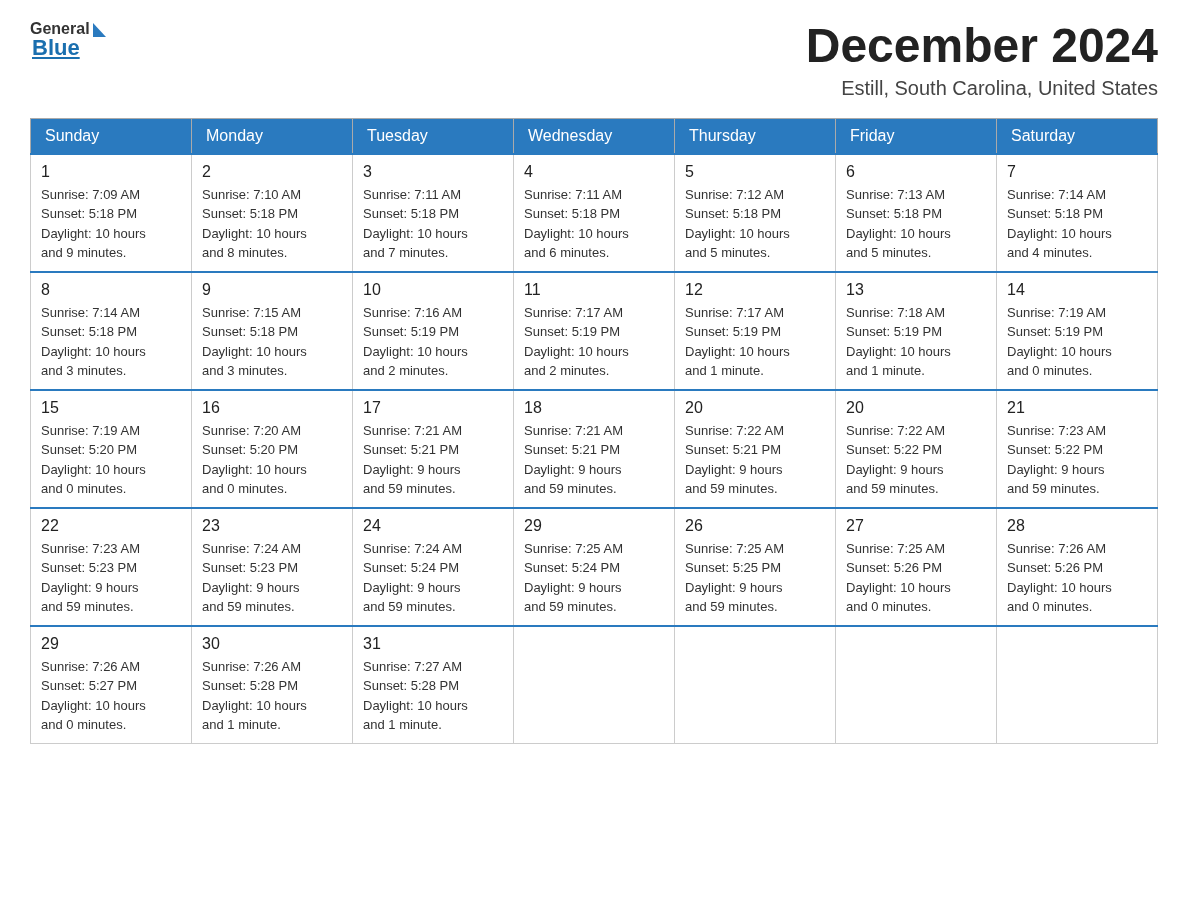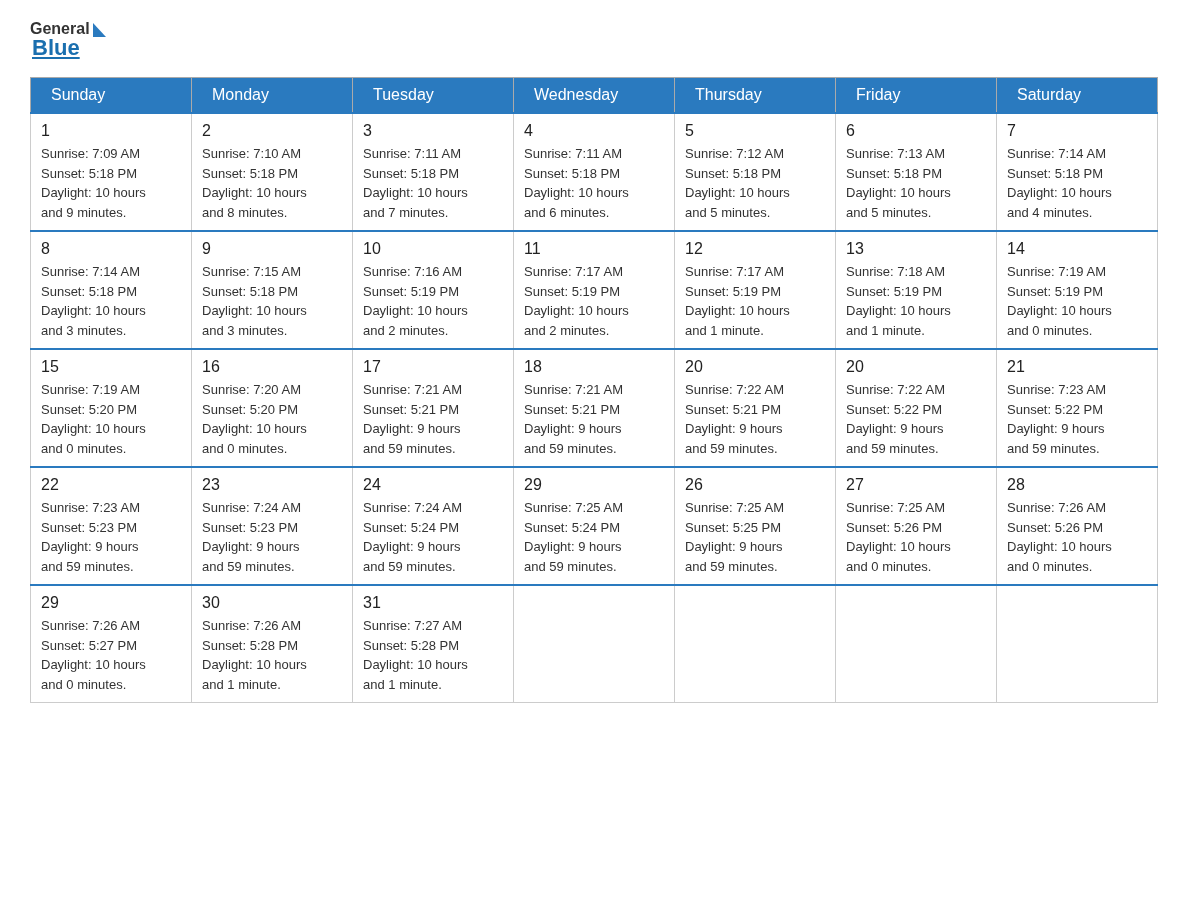--- a/index.html
+++ b/index.html
@@ -54,21 +54,21 @@
     .calendar-table {
       width: 100%;
       border-collapse: collapse;
       table-layout: fixed;
     }
     .calendar-table th {
       background-color: #2a7abf;
       color: #fff;
       font-size: 16px;
       font-weight: normal;
-      padding: 8px 20px;
+      padding: 8px 14px;
       text-align: left;
       border: 1px solid #aaa;
     }
     .calendar-table td {
       vertical-align: top;
       padding: 8px 10px;
       border: 1px solid #ccc;
       font-size: 13px;
       color: #222;
       height: 100px;
@@ -113,20 +113,22 @@
         <span style="display:inline-flex; flex-direction:column; margin-left:3px; margin-top:3px;">
           <span style="width:0;height:0;border-left:13px solid #2a7abf;border-top:14px solid transparent;display:block;"></span>
         </span>
       </div>
       <div>
         <span class="logo-blue">Blue</span>
       </div>
     </div>
   </div>
   <div class="title-section">
+    <div class="month-year">December 2024</div>
+    <div class="location">Estill, South Carolina, United States</div>
   </div>
 </div>
 
 <table class="calendar-table">
   <thead>
     <tr>
     <th>Sunday</th>
         <th>Monday</th>
         <th>Tuesday</th>
         <th>Wednesday</th>

